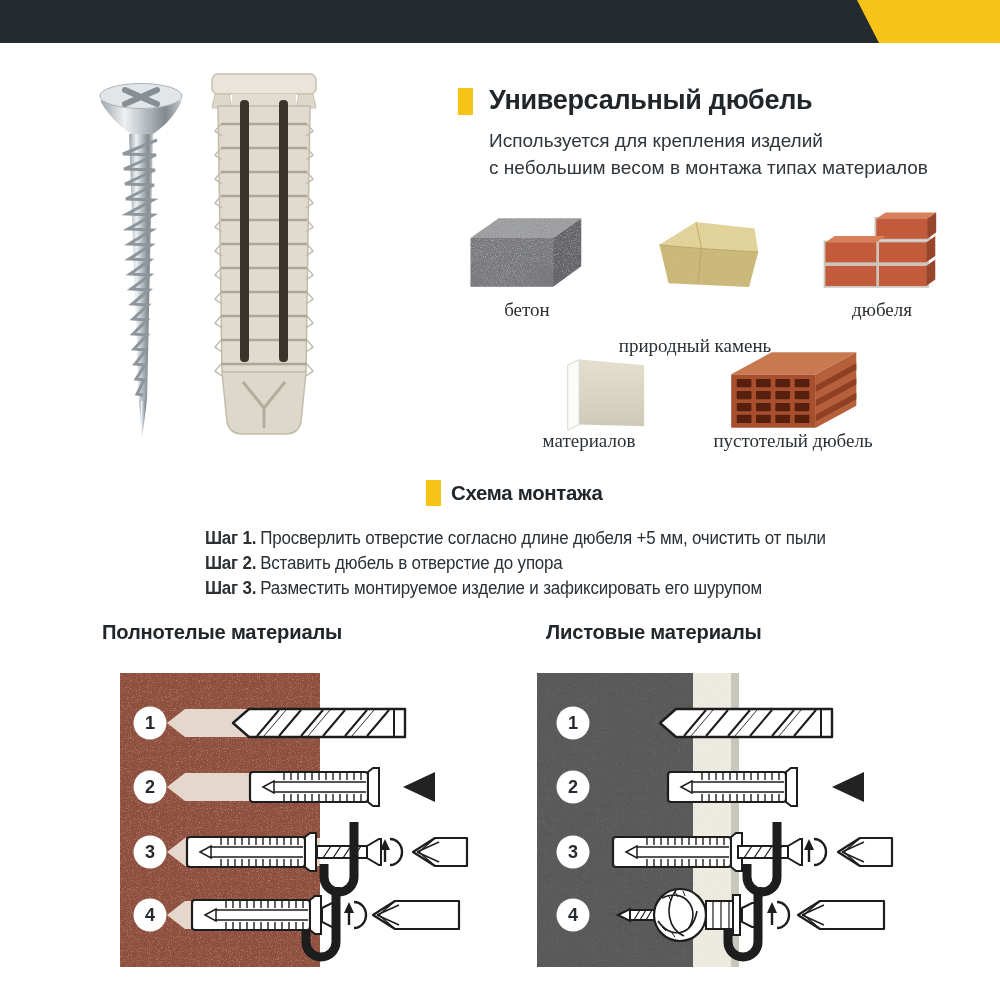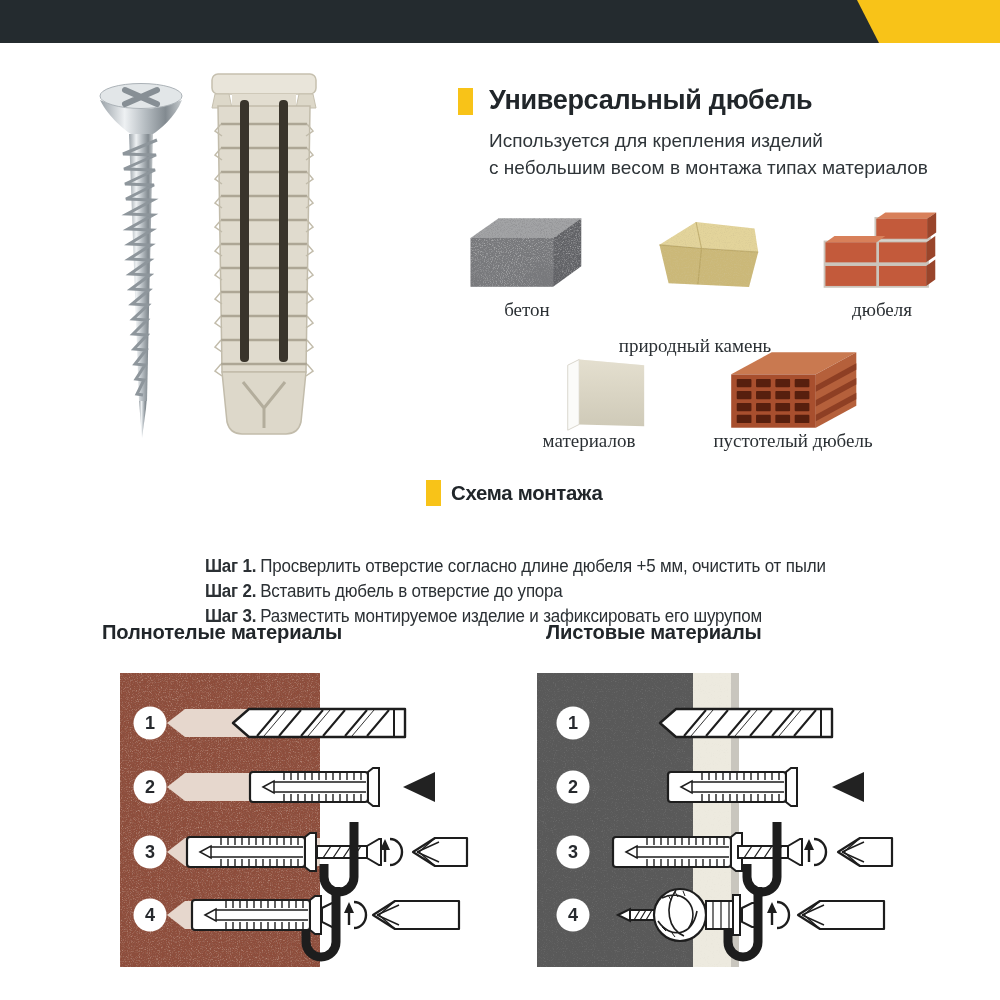--- a/index.html
+++ b/index.html
@@ -12,21 +12,21 @@
         clip-path:polygon(0 0,100% 0,100% 100%,22px 100%);}
   
   .accent-rect{width:15px;height:27px;background:#F8C318;}
   .intro-title{left:489px;top:85px;font-size:27px;font-weight:800;letter-spacing:-0.3px;color:#21262a;}
   .intro-desc{left:489px;top:127px;font-size:19px;line-height:27px;color:#2f3539;}
   
   .mat-label{font-size:19px;color:#2b3034;text-align:center;font-family:Liberation Serif, serif;}
   
   .montage-head{left:406px;top:480px;display:flex;align-items:center;gap:10px;padding-left:20px;}
   .montage-title{font-size:21px;font-weight:800;letter-spacing:-0.3px;color:#21262a;transform:scaleX(0.97);transform-origin:0 50%;}
-  .steps{left:205px;top:526px;width:680px;margin-top:28px;}
+  .steps{left:205px;top:526px;width:680px;}
   .step-line{font-size:17.5px;line-height:25px;color:#2b3034;letter-spacing:-0.2px;transform:scaleX(0.97);transform-origin:0 50%;}
   .step-label{font-weight:bold;margin-right:4px;}
   
   .diag-title{font-size:21px;font-weight:800;letter-spacing:-0.2px;color:#21262a;transform:scaleX(0.96);transform-origin:0 50%;}
   svg text{font-family:"Liberation Sans", sans-serif;}
 </style>
 </head>
 <body>
 
 <div class="stage">

